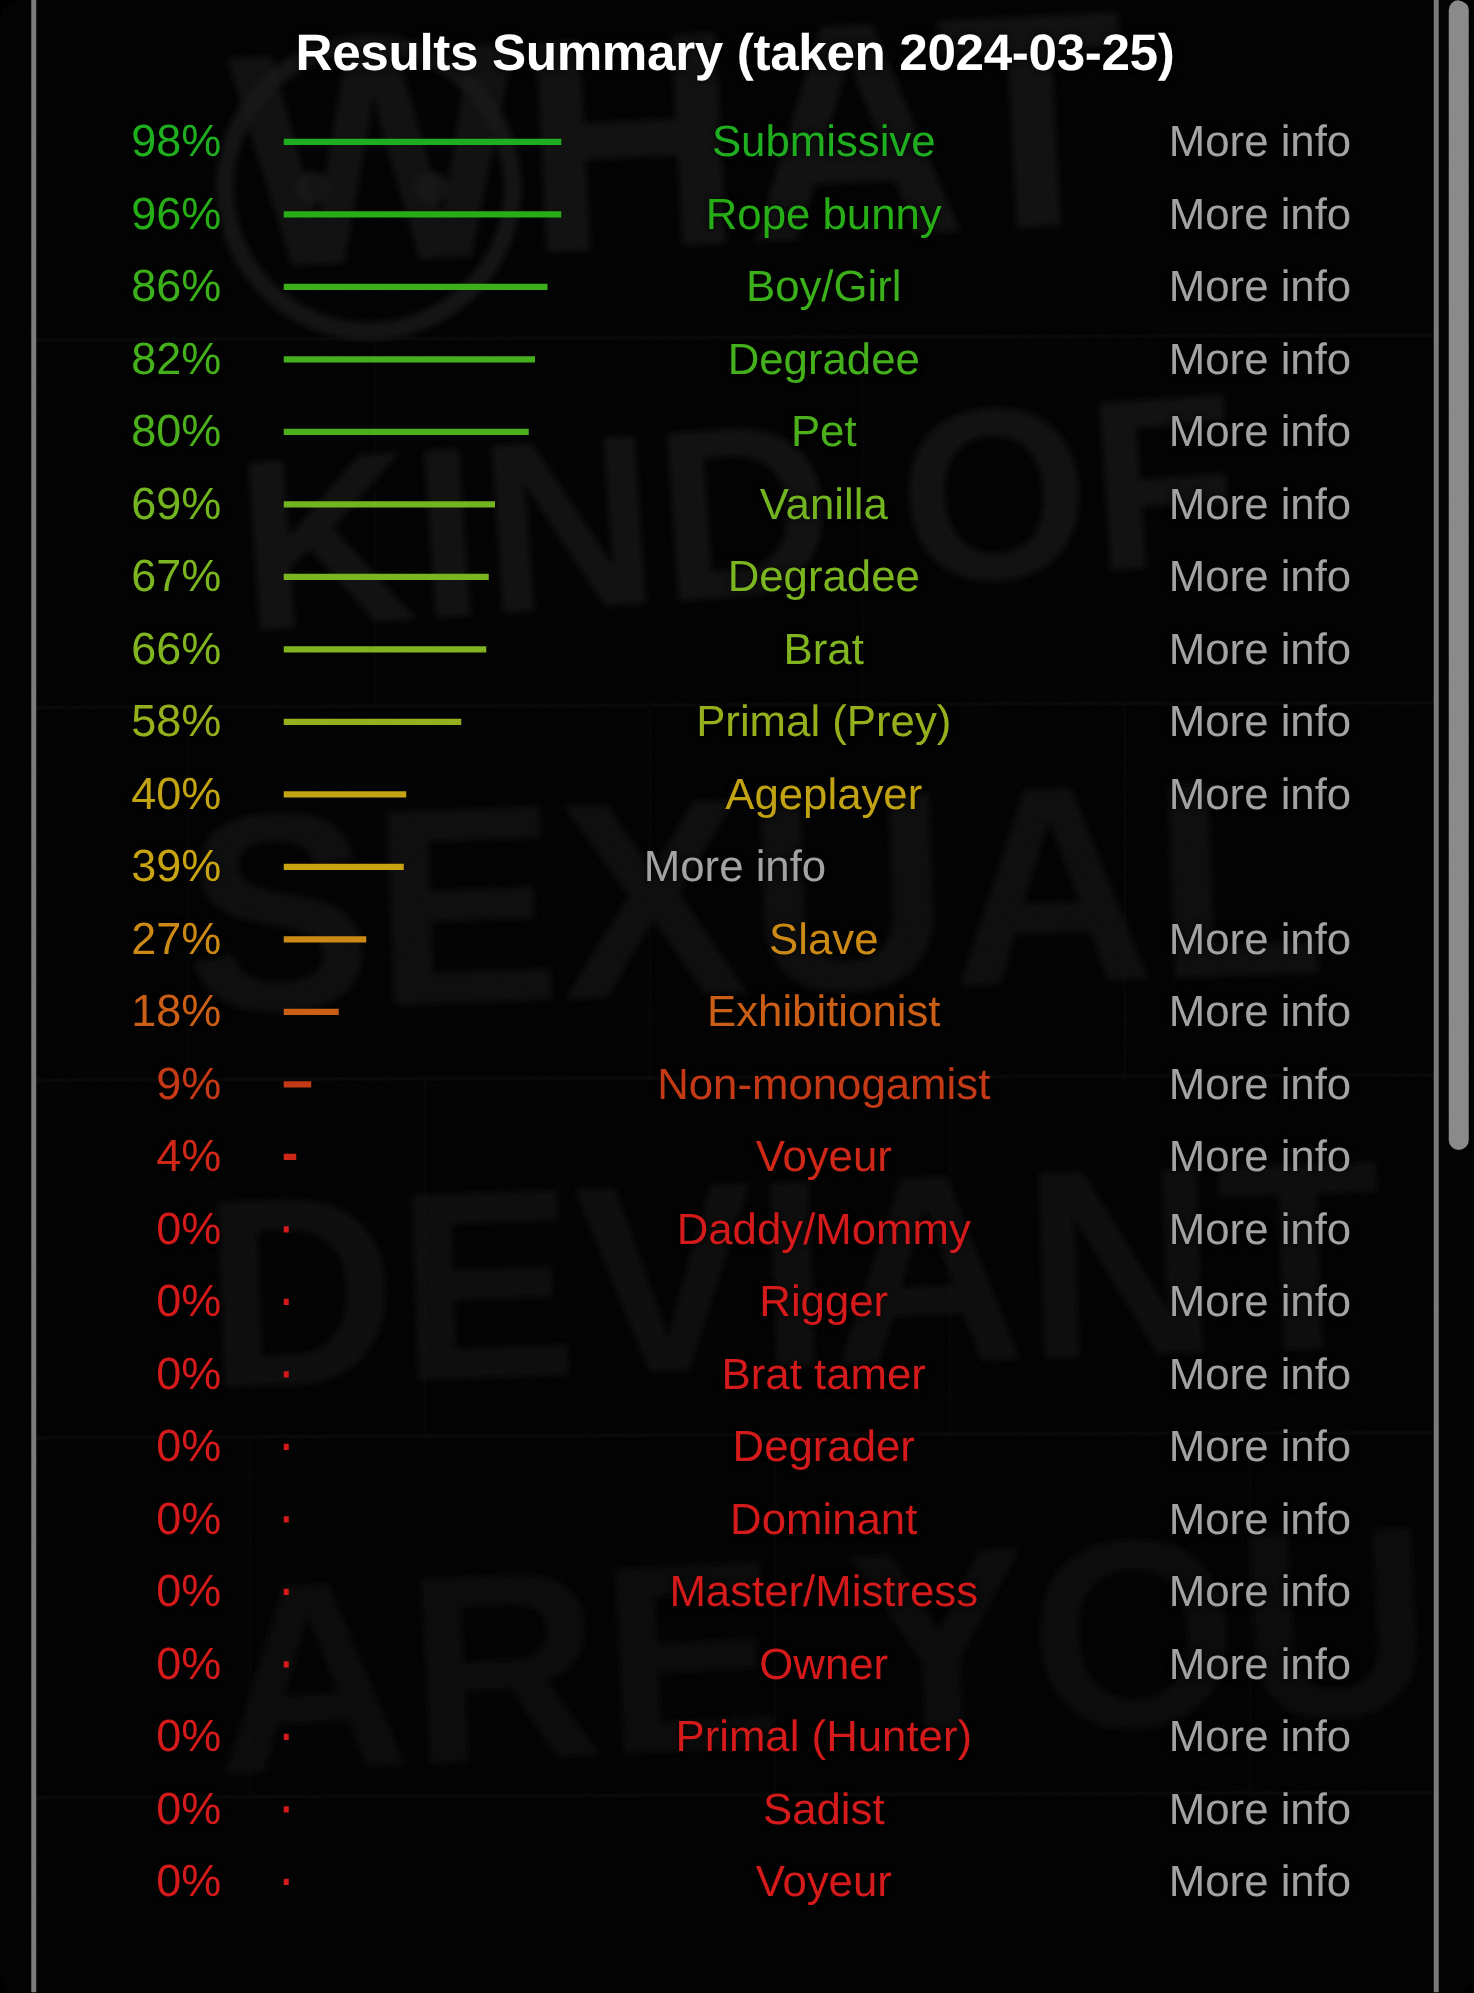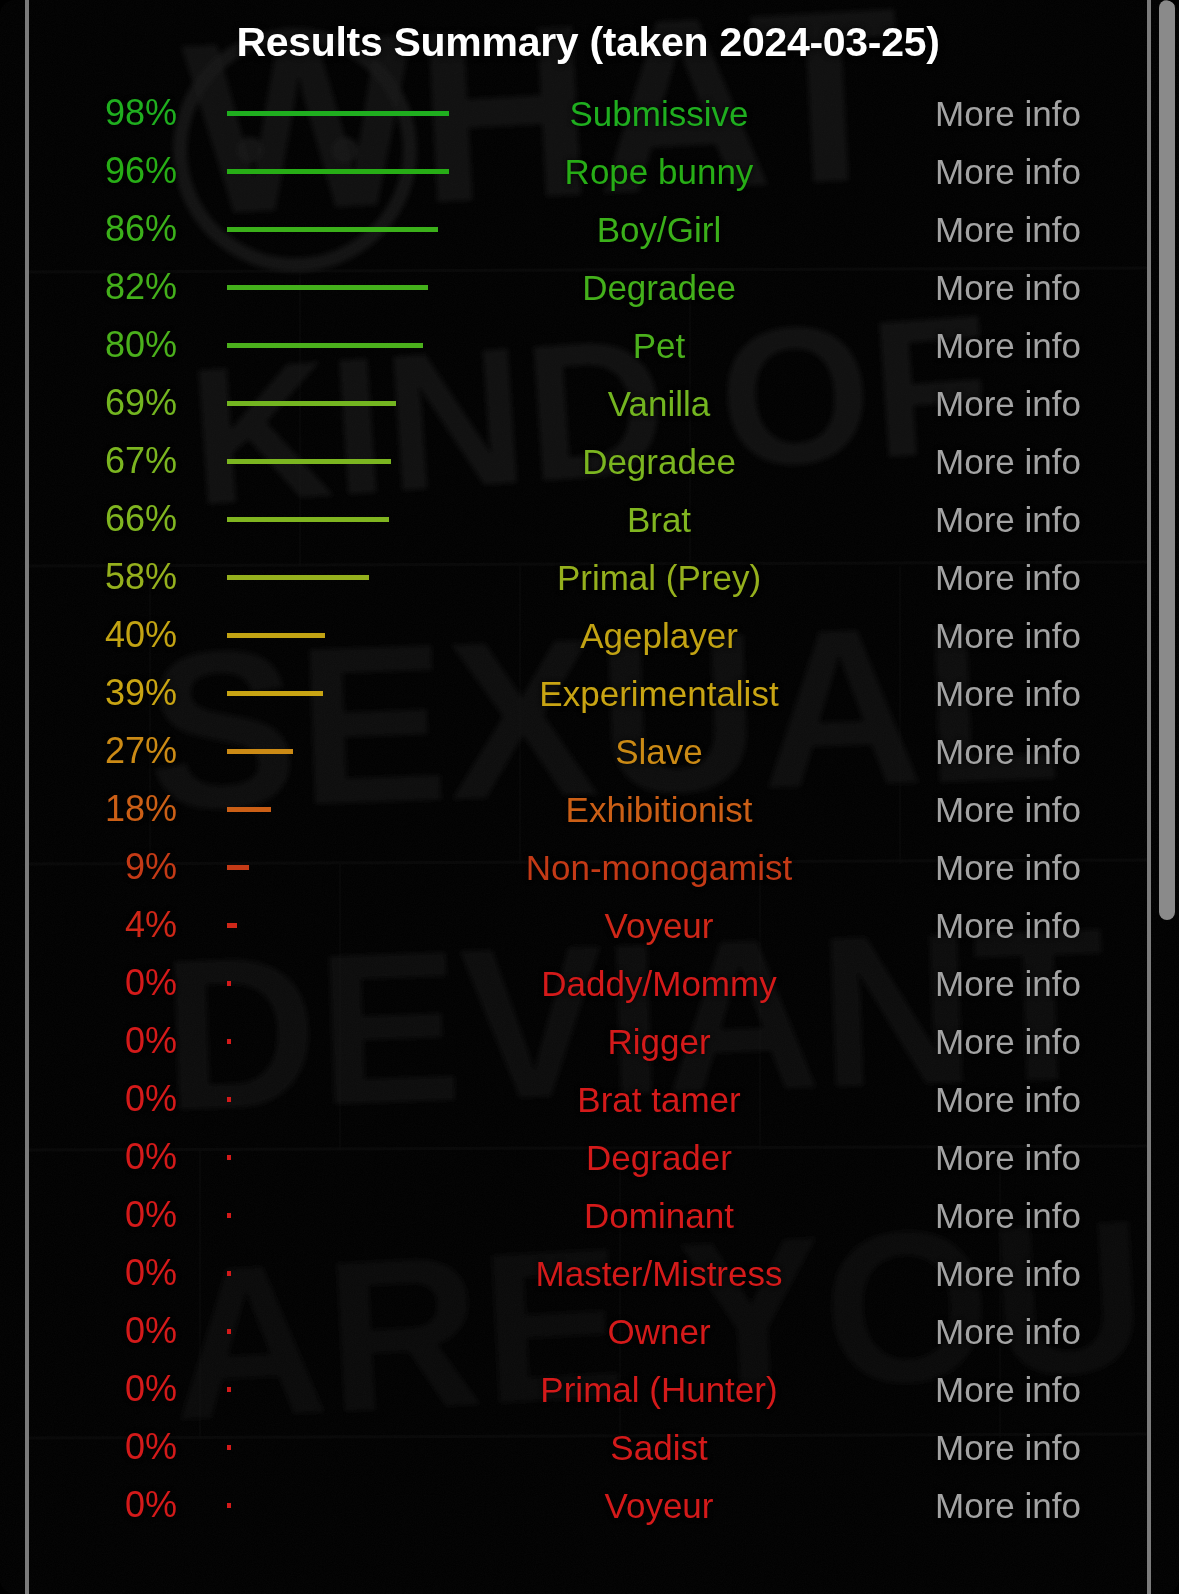--- a/index.html
+++ b/index.html
@@ -298,21 +298,20 @@
             <div class="bar" style="background: rgb(194, 163, 19); width: 98px;"></div>
           </div>
           <div class="label" style="color: rgb(194, 163, 19);">Ageplayer</div>
           <div class="moreinfo-cell"><span class="moreinfo">More info</span></div>
         </div>
         <div class="row">
           <div class="pct" style="color: rgb(200, 164, 19);">39%</div>
           <div class="bar-cell">
             <div class="bar" style="background: rgb(200, 164, 19); width: 96px;"></div>
           </div>
-          <div class="label" style="color: rgb(200, 164, 19);">Experimentalist</div>
           <div class="moreinfo-cell"><span class="moreinfo">More info</span></div>
         </div>
         <div class="row">
           <div class="pct" style="color: rgb(203, 138, 21);">27%</div>
           <div class="bar-cell">
             <div class="bar" style="background: rgb(203, 138, 21); width: 66px;"></div>
           </div>
           <div class="label" style="color: rgb(203, 138, 21);">Slave</div>
           <div class="moreinfo-cell"><span class="moreinfo">More info</span></div>
         </div>

